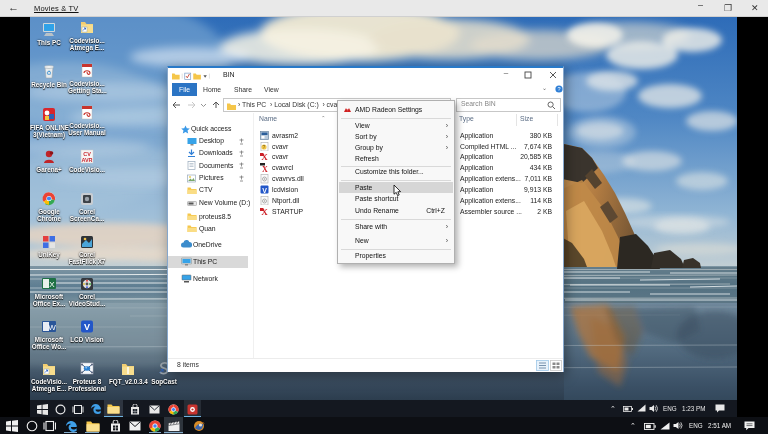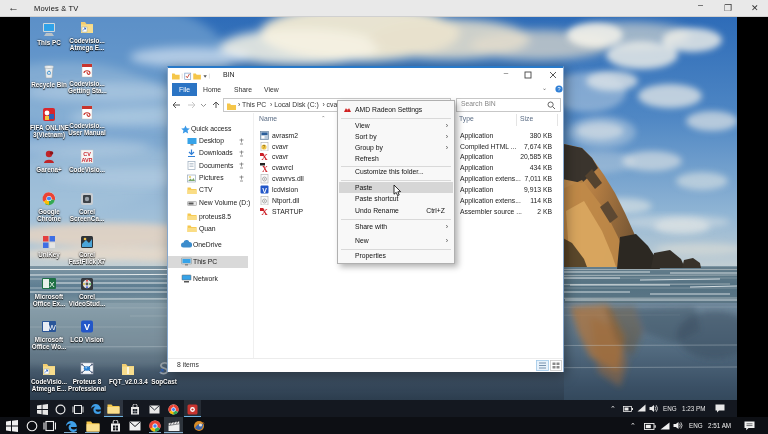--- a/index.html
+++ b/index.html
@@ -4,21 +4,21 @@
 <style>
   * { margin:0; padding:0; box-sizing:border-box; }
   svg { display:block; }
   html,body { width:768px; height:434px; overflow:hidden; }
   body { font-family:"Liberation Sans", sans-serif; position:relative; background:#000; }
   .abs { position:absolute; }
 
   
   #titlebar { left:0; top:0; width:768px; height:17px; background:#e9e9e9; border-bottom:1px solid #d0d0d0; }
   #titlebar .back { left:8px; top:1px; font-size:11px; color:#222; }
-  #titlebar .name { left:34px; top:4px; font-size:7.5px; color:#111; letter-spacing:.2px; }
+  #titlebar .name { left:34px; top:4px; font-size:7.5px; color:#111; letter-spacing:.2px;text-decoration:underline; }
   .capbtn { top:3px; font-size:9px; color:#333; }
 
   
   #desk { left:30px; top:17px; width:707px; height:400px; overflow:hidden; }
 
   
   .dicon { position:absolute; width:38px; text-align:center; }
   .dicon .ic { margin:0 auto; width:16px; height:15px; position:relative; }
   .dicon .lb { margin-top:2px; white-space:nowrap; font-weight:bold; font-size:6.3px; line-height:7.3px; color:#fff;
       text-shadow:0 1px 1px rgba(0,0,0,.9), 0 0 2px rgba(0,0,0,.8); }

